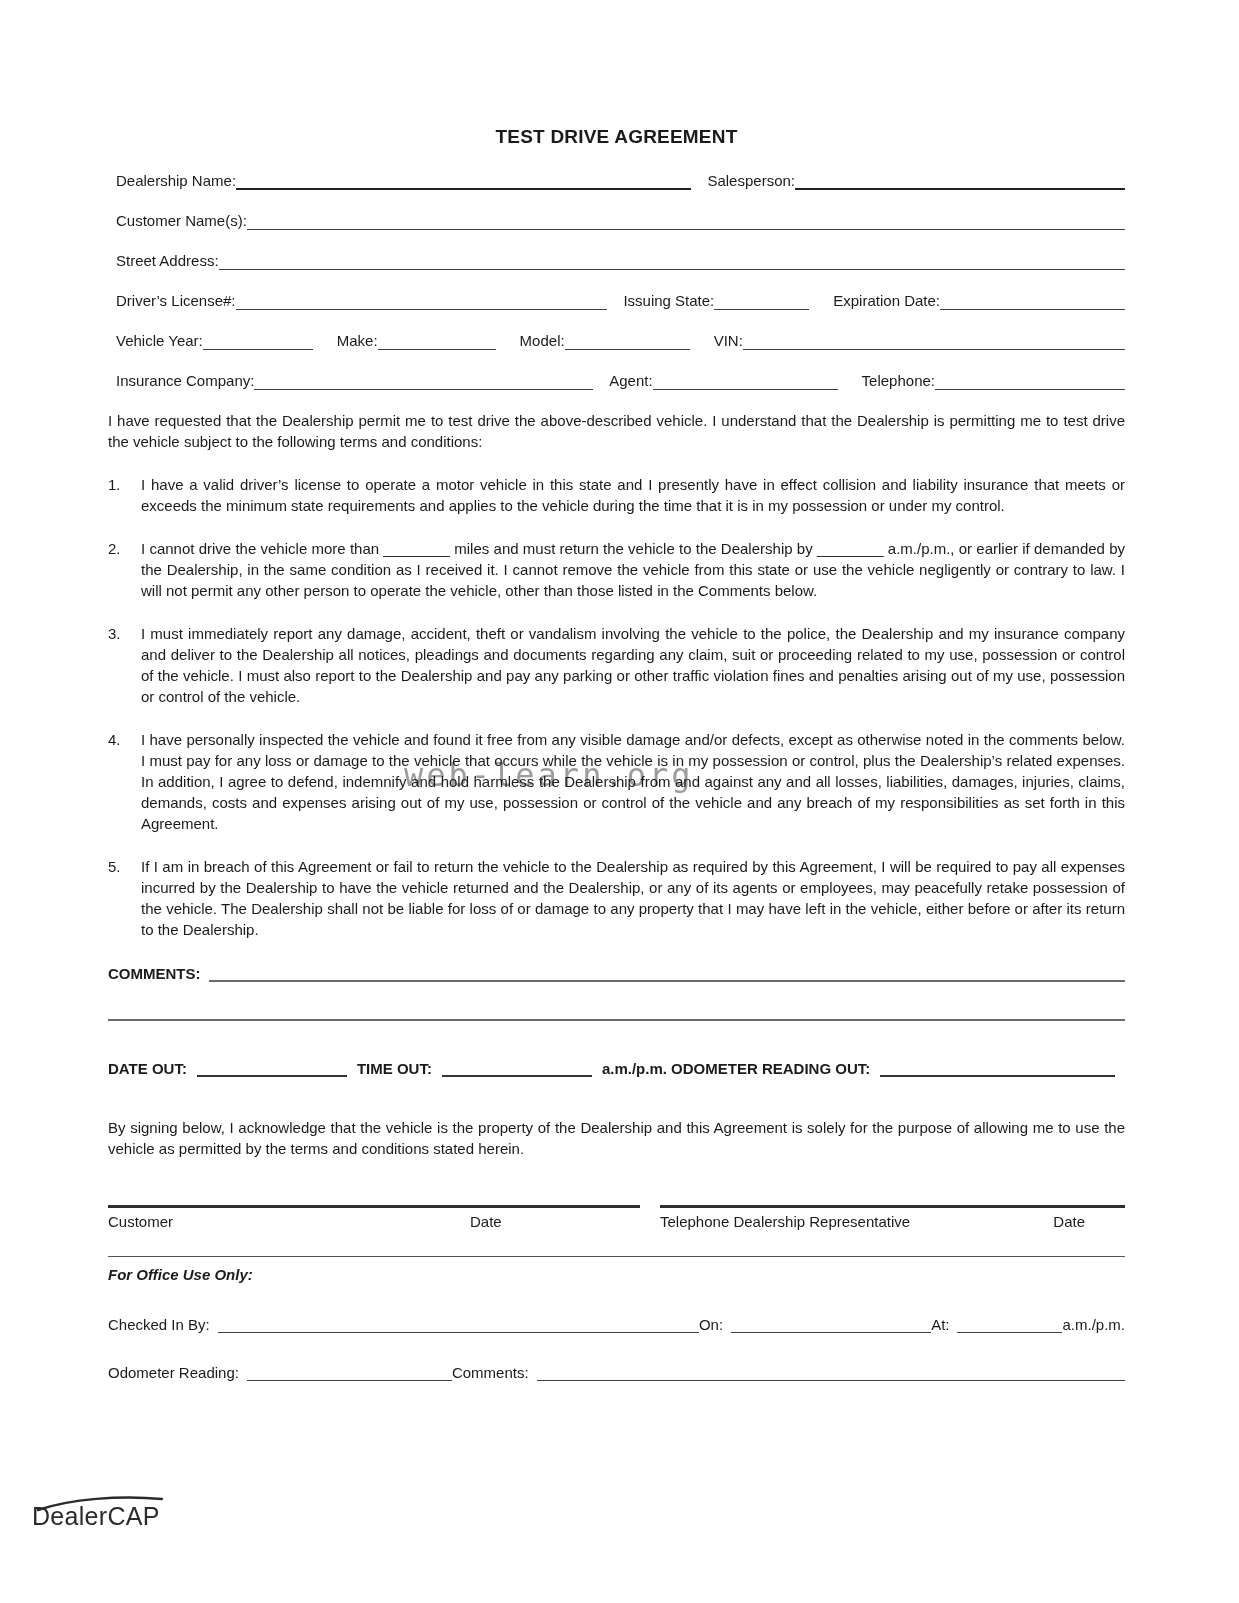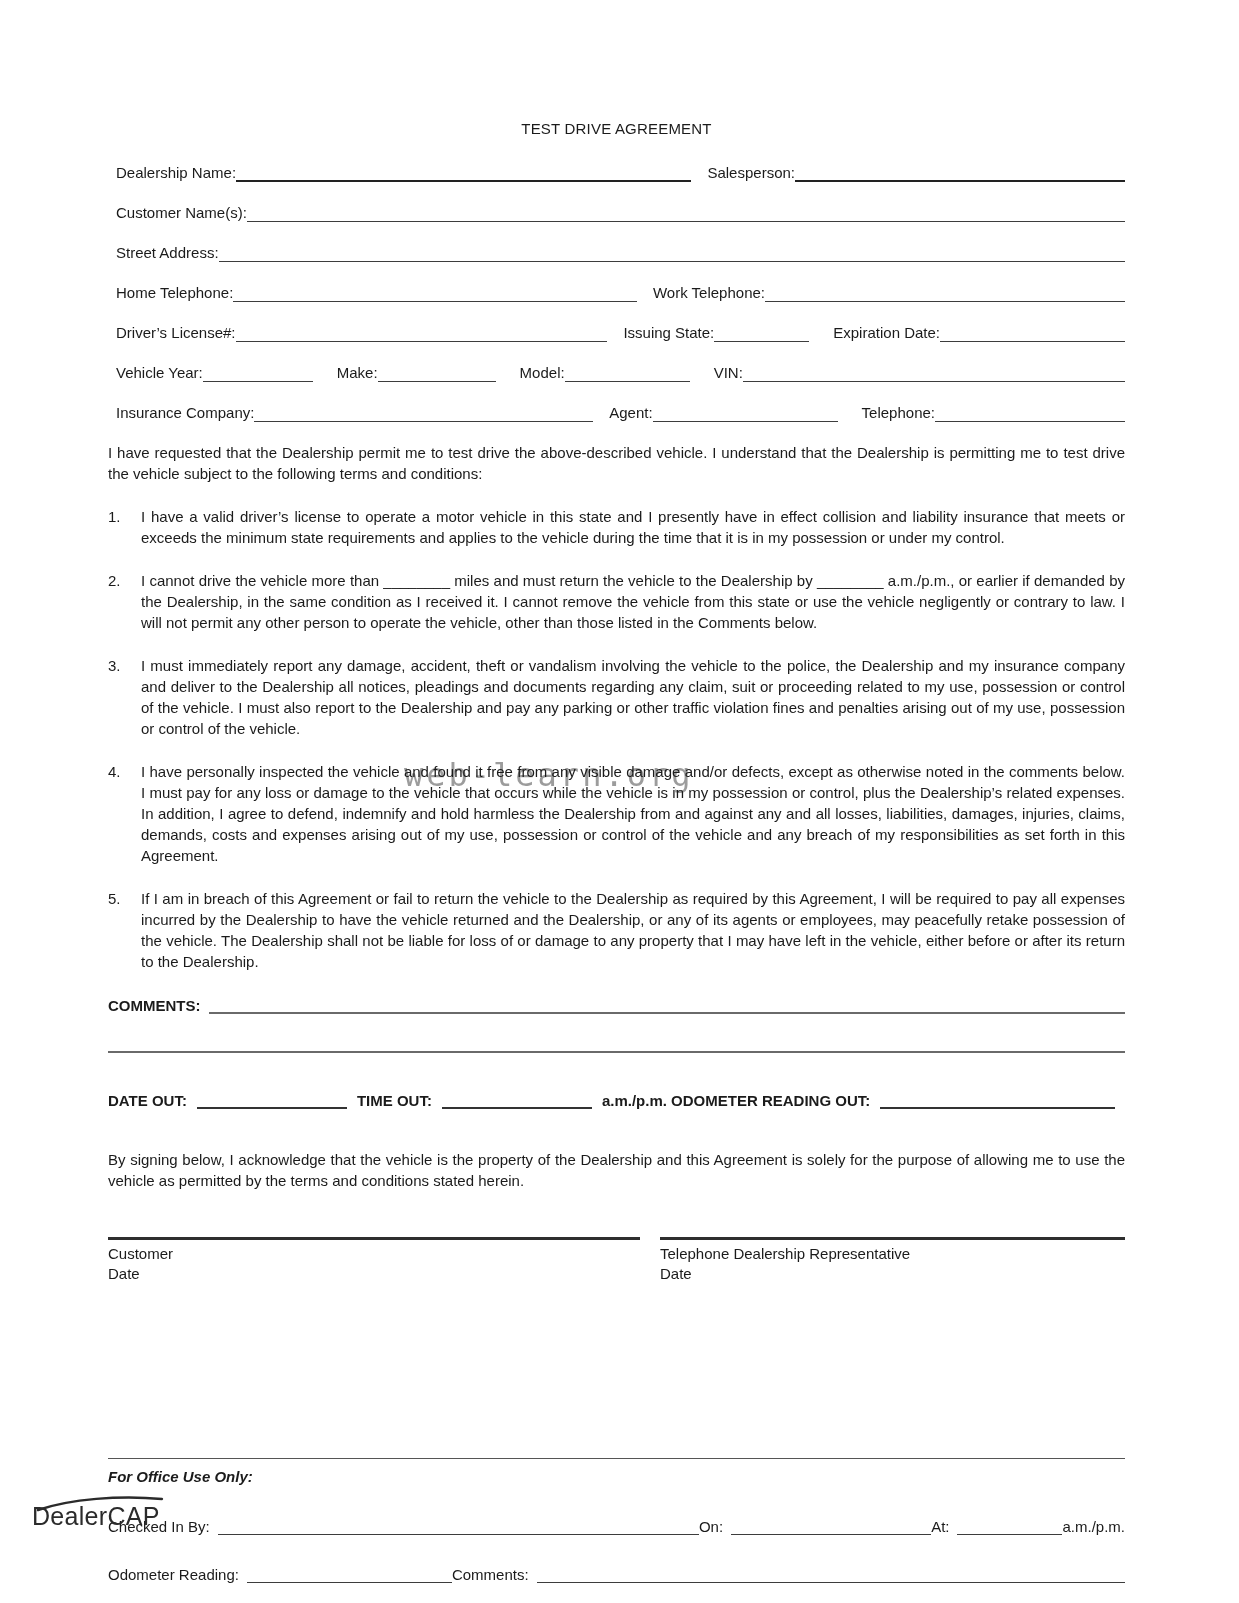--- a/index.html
+++ b/index.html
@@ -7,24 +7,24 @@
     position:relative;
     width:1239px;height:1603px;
     background:#ffffff;
     overflow:hidden;
     font-family:"Liberation Sans",sans-serif;
     color:#1b1b1b;
     font-size:15px;
   }
   .content{position:relative;margin-left:108px;width:1017px;padding-top:118px;}
   .title{
-    margin:0 0 22px 0;
+    margin:8px 0 22px 0;
     text-align:center;
-    font-size:15px;
-    font-weight:normal;
+    font-size:19px;
+    font-weight:bold;
     letter-spacing:.2px;
     line-height:22px;
   }
   
   .frows{margin-top:22px;margin-left:8px;}
   .frow{display:flex;align-items:flex-end;height:20px;margin-bottom:20px;line-height:19px;white-space:nowrap;}
   .frow .lbl{flex:0 0 auto;}
   .frow .lbl.ml{margin-left:16px;}
   .frow .lbl.ml2{margin-left:24px;}
   .fill{border-bottom:1px solid #3d3d3d;height:19px;flex:0 0 auto;}
@@ -46,21 +46,21 @@
   
   .dateout-row{margin-top:36px;display:flex;align-items:flex-end;height:20px;white-space:nowrap;}
   .dateout-row .fill{border-bottom:2px solid #333;margin:0 10px;}
   .signing{margin-top:40px;}
   
   .sig-row{margin-top:46px;display:flex;justify-content:space-between;}
   .sig-block{display:flex;flex-direction:column;}
   .sig-left{width:532px;}
   .sig-right{width:465px;}
   .sigline{border-bottom:3px solid #2e2e2e;height:0;}
-  .sig-labels{display:flex;margin-top:4px;line-height:20px;flex-direction:column;}
+  .sig-labels{display:flex;margin-top:4px;line-height:20px;}
   .sig-labels .a{flex:1 1 auto;}
   .sig-left .sig-labels .b{flex:0 0 170px;}
   .sig-right .sig-labels{padding-right:40px;}
   .sig-right .sig-labels .b{flex:0 0 auto;}
   
   .office-divider{margin-top:24px;border-bottom:1px solid #555;height:0;}
   .office-heading{margin-top:8px;font-weight:bold;font-style:italic;line-height:20px;}
   .office-row{display:flex;align-items:flex-end;height:20px;white-space:nowrap;}
   .office-row .fill{margin-left:8px;}
   .checked-row{margin-top:28px;}
@@ -94,26 +94,20 @@
         <span class="lbl ml">Salesperson:</span>
         <span class="fill thick" style="width:330px"></span>
       </div>
       <div class="frow">
         <span class="lbl">Customer Name(s):</span>
         <span class="fill grow"></span>
       </div>
       <div class="frow">
         <span class="lbl">Street Address:</span>
         <span class="fill grow"></span>
-      </div>
-      <div class="frow">
-        <span class="lbl">Home Telephone:</span>
-        <span class="fill grow"></span>
-        <span class="lbl ml">Work Telephone:</span>
-        <span class="fill" style="width:360px"></span>
       </div>
       <div class="frow">
         <span class="lbl">Driver’s License#:</span>
         <span class="fill grow"></span>
         <span class="lbl ml">Issuing State:</span>
         <span class="fill" style="width:95px"></span>
         <span class="lbl ml2">Expiration Date:</span>
         <span class="fill" style="width:185px"></span>
       </div>
       <div class="frow">

